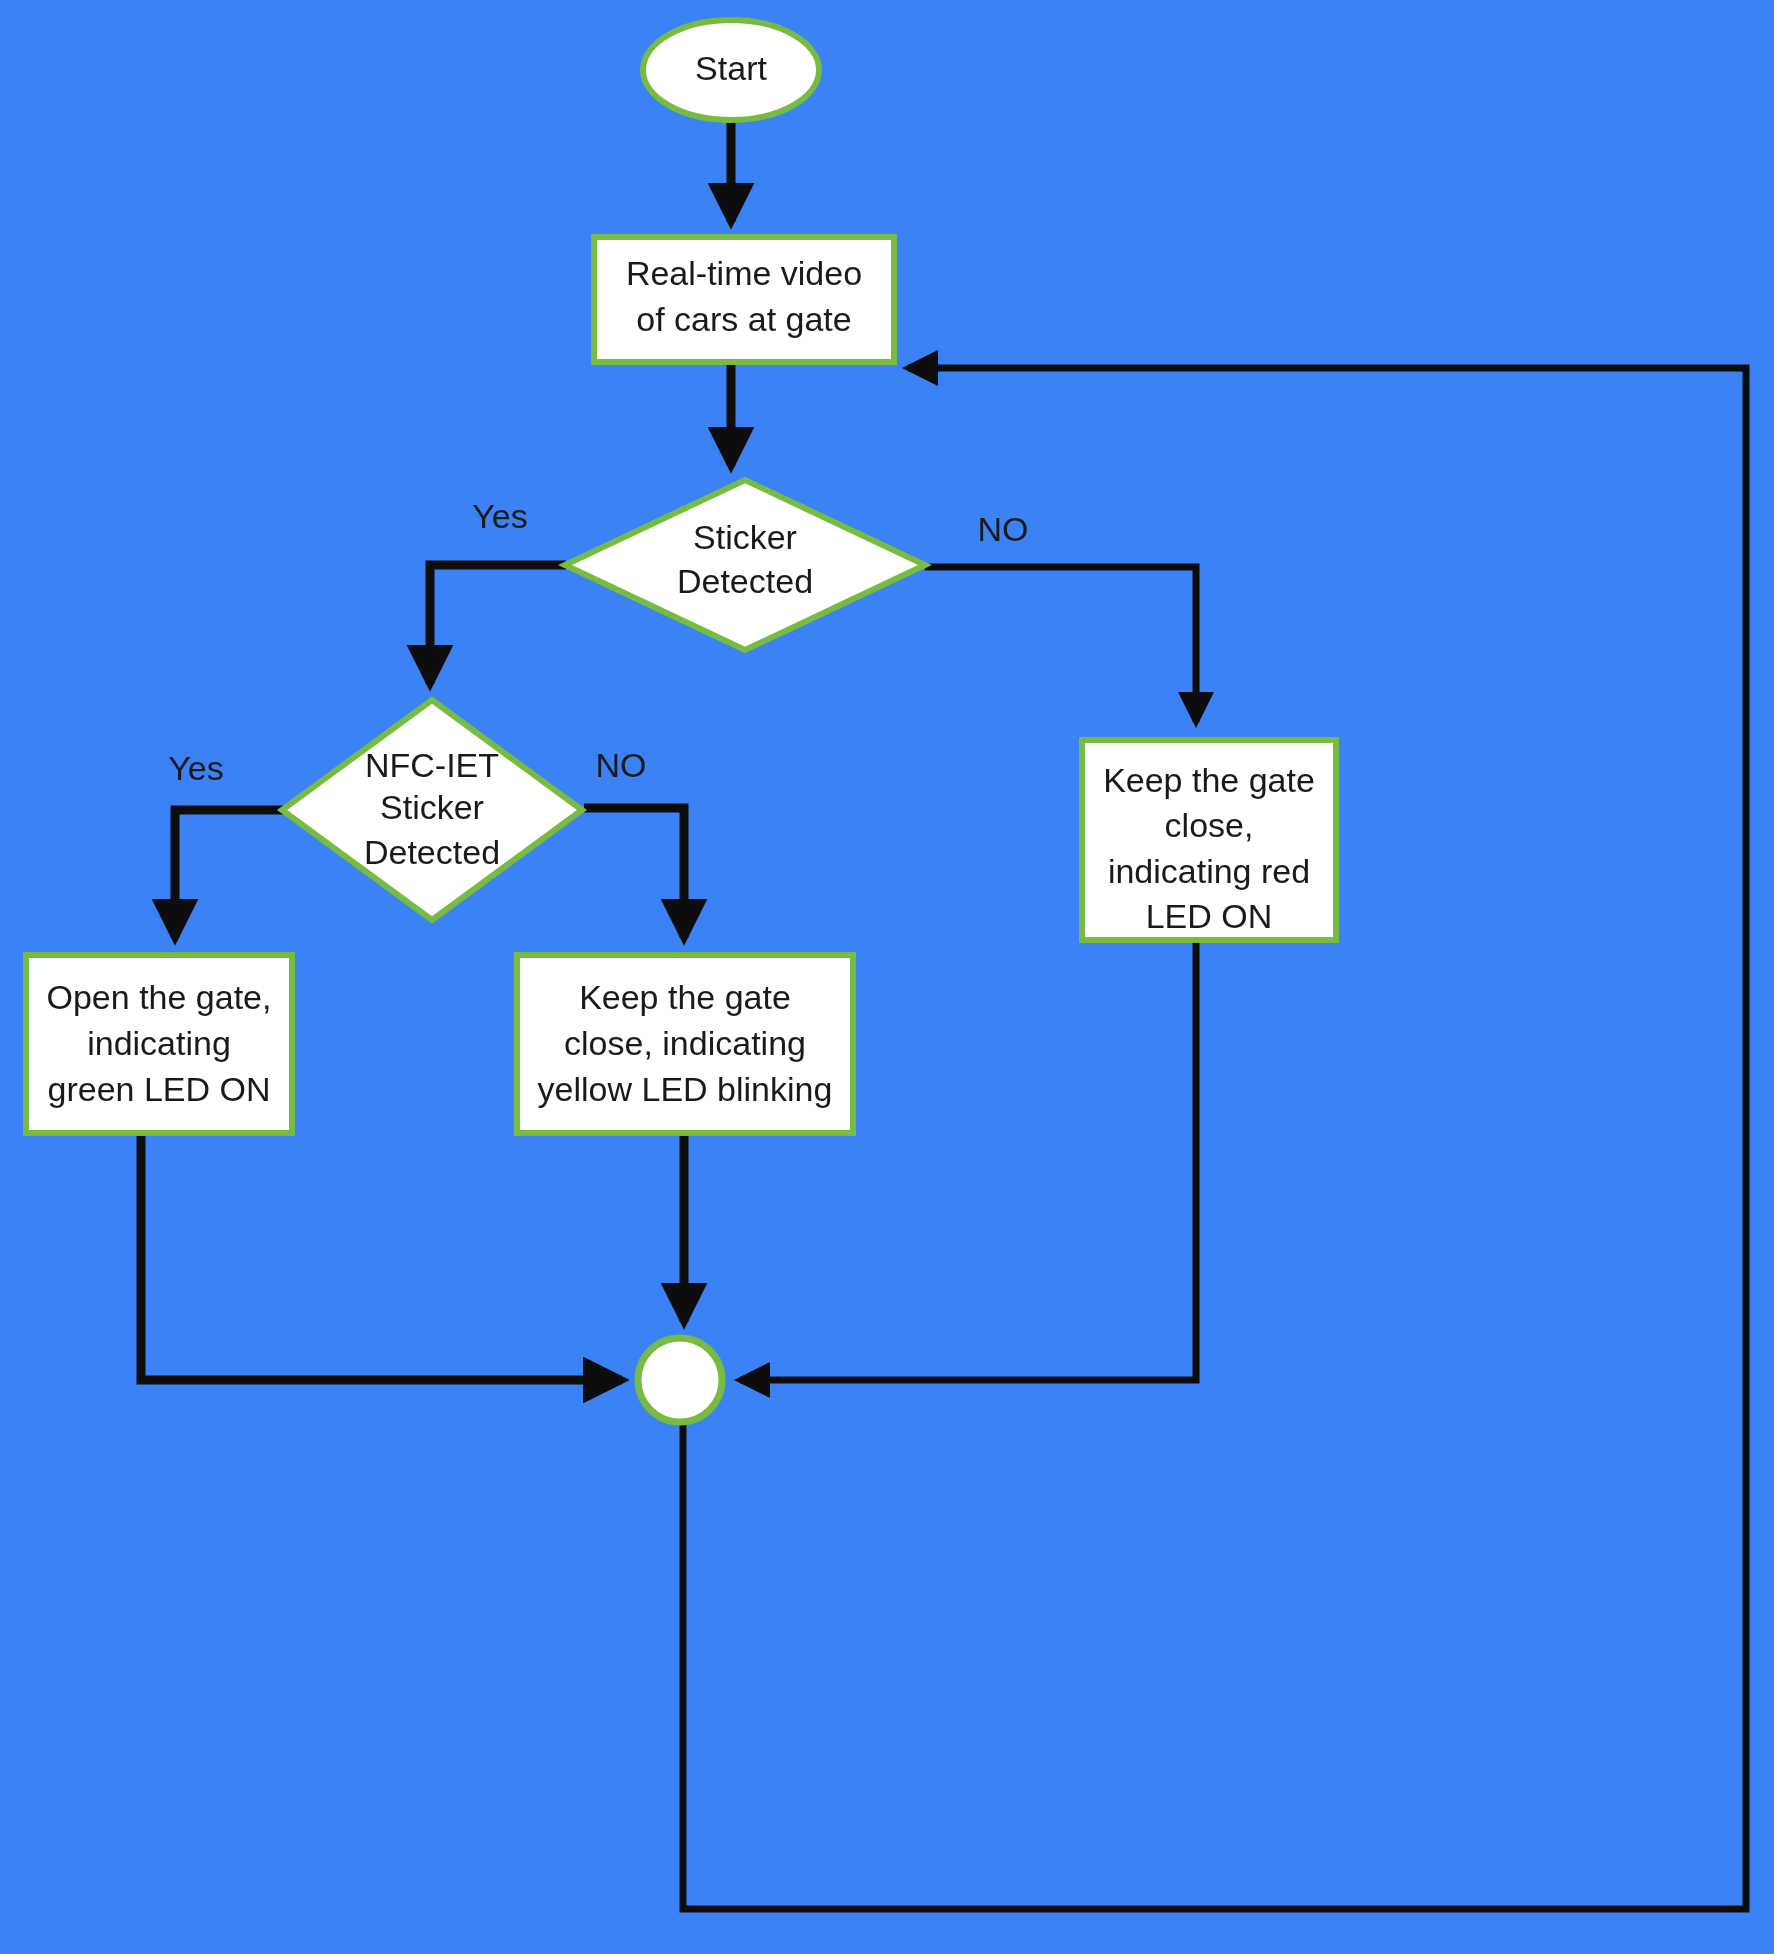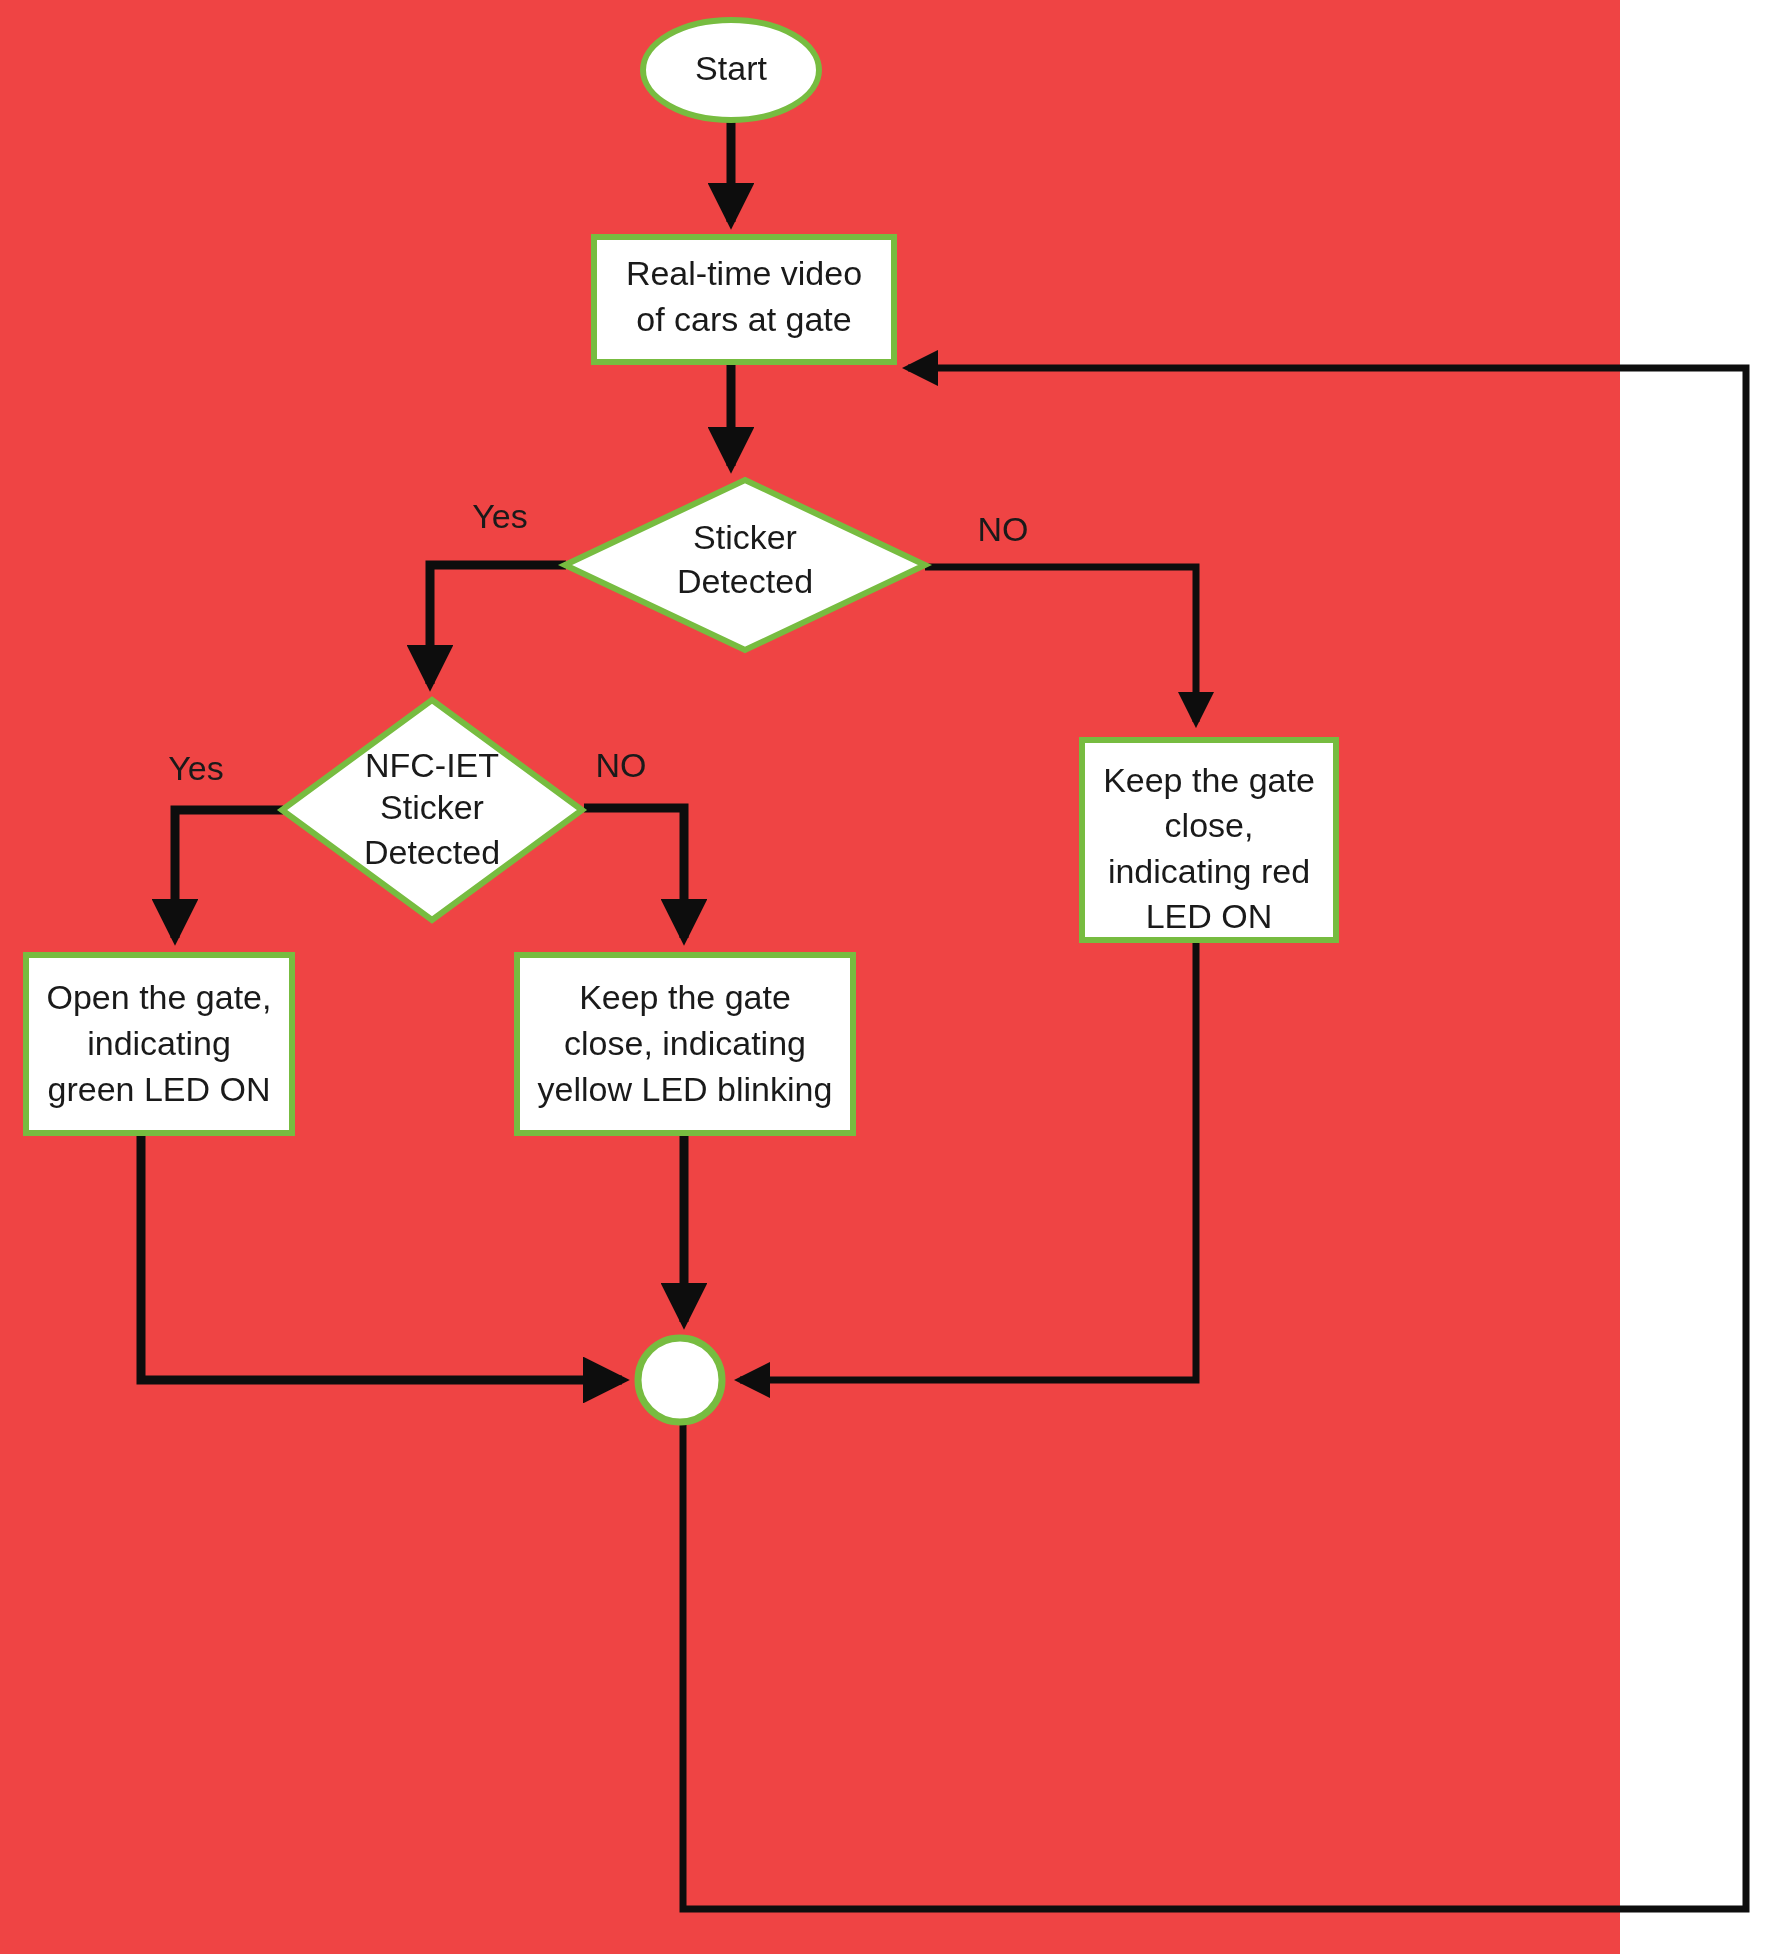--- a/index.html
+++ b/index.html
@@ -8,23 +8,23 @@
     background: #ffffff;
   }
   body {
     width: 1774px;
     height: 1954px;
     font-family: "Liberation Sans", sans-serif;
     overflow: hidden;
   }
   #flowchart-root {
     position: relative;
-    width: 1620px;
+    width: 1774px;
     height: 1954px;
-    background: #ef4444;
+    background: #3b82f6;
   }
   svg.flow-canvas {
     position: absolute;
     top: 0;
     left: 0;
     width: 1774px;
     height: 1954px;
     display: block;
   }
   .node-shape {

